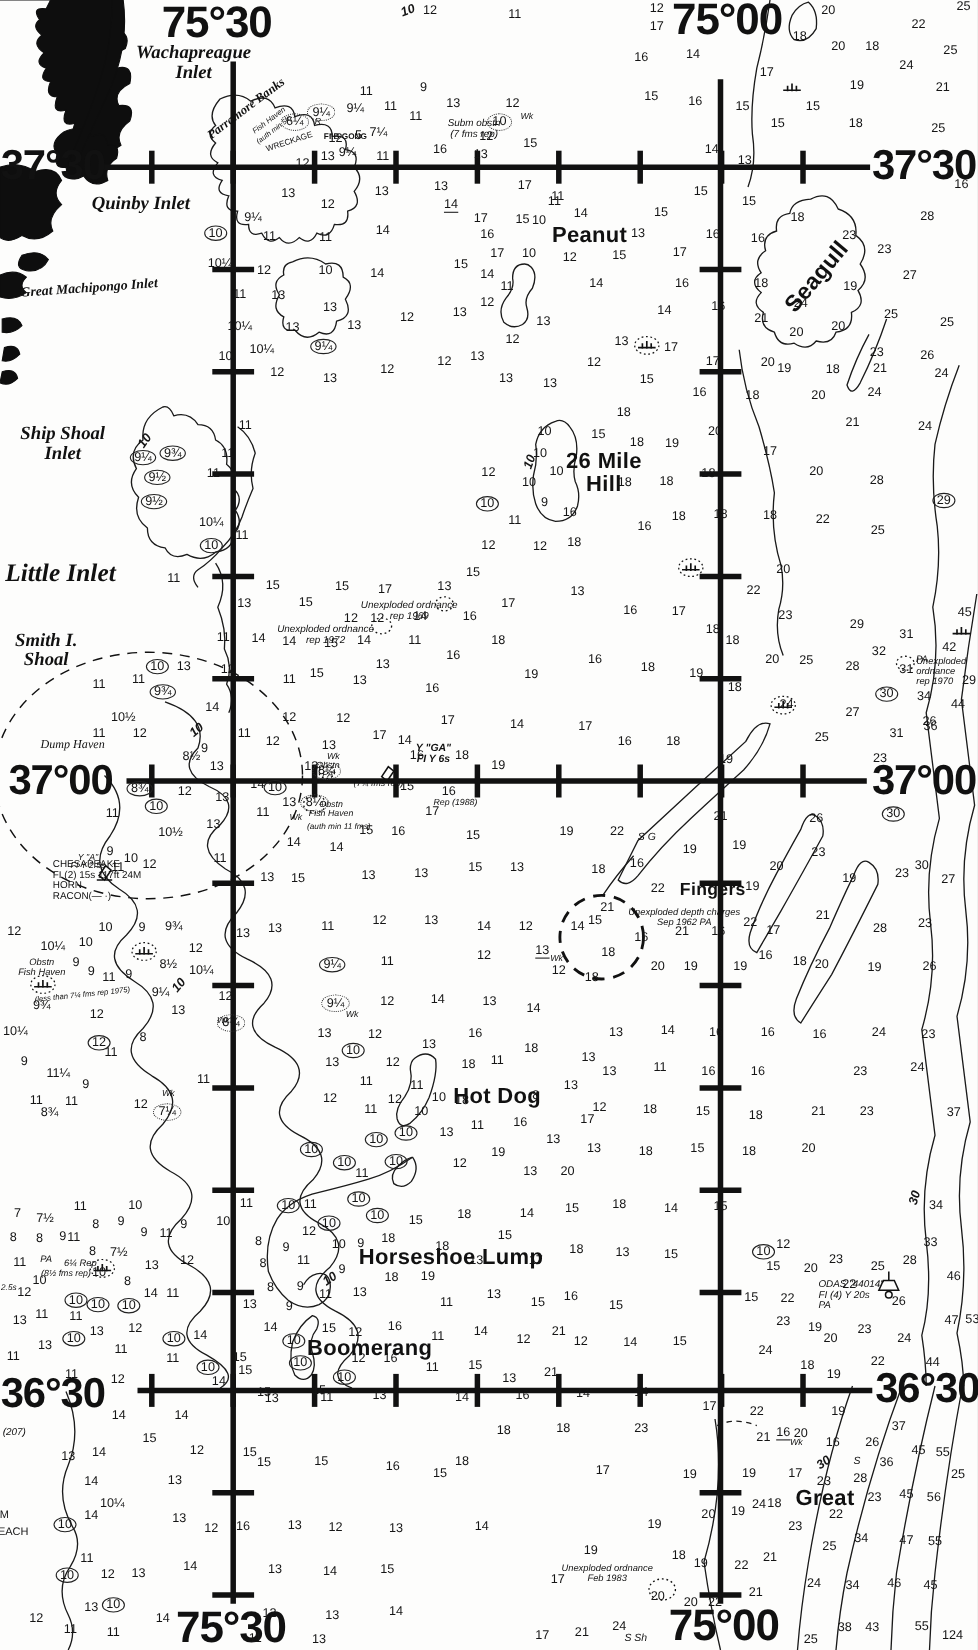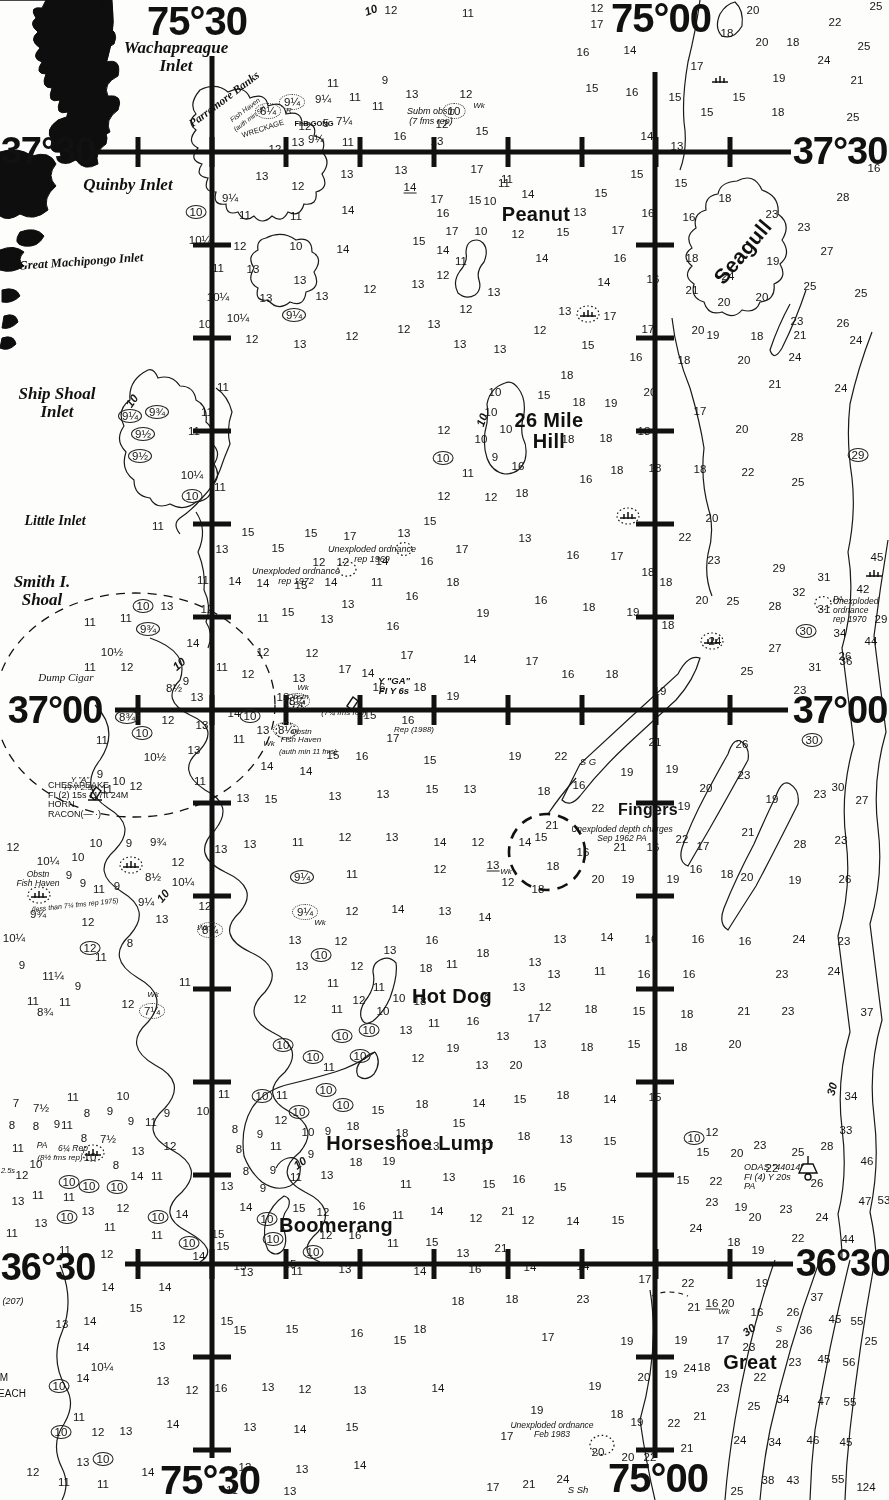--- a/index.html
+++ b/index.html
@@ -185,24 +185,24 @@
       <div class="lab coord" style="left: 48px; top: 1267px; font-size: 38px; transform: translate(-50%, -50%);">36°30</div>
       <div class="lab coord" style="left: 843px; top: 1263px; font-size: 38px; transform: translate(-50%, -50%);">36°30</div>
       <div class="lab coord" style="left: 210px; top: 1480px; font-size: 40px; transform: translate(-50%, -50%);">75°30</div>
       <div class="lab coord" style="left: 658px; top: 1478px; font-size: 40px; transform: translate(-50%, -50%);">75°00</div>
       <div class="lab place" style="left: 176px; top: 57px; font-size: 17px; transform: translate(-50%, -50%);">Wachapreague
 Inlet</div>
       <div class="lab place" style="left: 128px; top: 185px; font-size: 17px; transform: translate(-50%, -50%);">Quinby Inlet</div>
       <div class="lab place" style="left: 81px; top: 262px; font-size: 12.5px; transform: translate(-50%, -50%) rotate(-4deg);">Great Machipongo Inlet</div>
       <div class="lab place" style="left: 57px; top: 403px; font-size: 17px; transform: translate(-50%, -50%);">Ship Shoal
 Inlet</div>
-      <div class="lab place" style="left: 55px; top: 521px; font-size: 14px; transform: translate(-50%, -50%);">Little Inlet</div>
+      <div class="lab place" style="left: 55px; top: 521px; font-size: 23px; transform: translate(-50%, -50%);">Little Inlet</div>
       <div class="lab place" style="left: 42px; top: 591px; font-size: 17px; transform: translate(-50%, -50%);">Smith I.
 Shoal</div>
-      <div class="lab place" style="left: 66px; top: 678px; font-size: 11px; transform: translate(-50%, -50%); font-weight: 400;">Dump Cigar</div>
+      <div class="lab place" style="left: 66px; top: 678px; font-size: 11px; transform: translate(-50%, -50%); font-weight: 400;">Dump Haven</div>
       <div class="lab spot" style="left: 536px; top: 215px; font-size: 20px; transform: translate(-50%, -50%);">Peanut</div>
       <div class="lab spot" style="left: 743px; top: 252px; font-size: 21px; transform: translate(-50%, -50%) rotate(-50deg);">Seagull</div>
       <div class="lab spot" style="left: 549px; top: 431px; font-size: 20px; transform: translate(-50%, -50%);">26 Mile
 Hill</div>
       <div class="lab spot" style="left: 648px; top: 810px; font-size: 16px; transform: translate(-50%, -50%);">Fingers</div>
       <div class="lab spot" style="left: 452px; top: 997px; font-size: 20px; transform: translate(-50%, -50%);">Hot Dog</div>
       <div class="lab spot" style="left: 410px; top: 1144px; font-size: 20px; transform: translate(-50%, -50%);">Horseshoe Lump</div>
       <div class="lab spot" style="left: 336px; top: 1226px; font-size: 20px; transform: translate(-50%, -50%);">Boomerang</div>
       <div class="lab spot" style="left: 750px; top: 1363px; font-size: 20px; transform: translate(-50%, -50%);">Great</div>
       <div class="lab ann b" style="left: 224px; top: 99px; font-size: 11.5px; transform: translate(-50%, -50%) rotate(-37deg); font-family: &quot;Liberation Serif&quot;, serif;">Parramore Banks</div>

